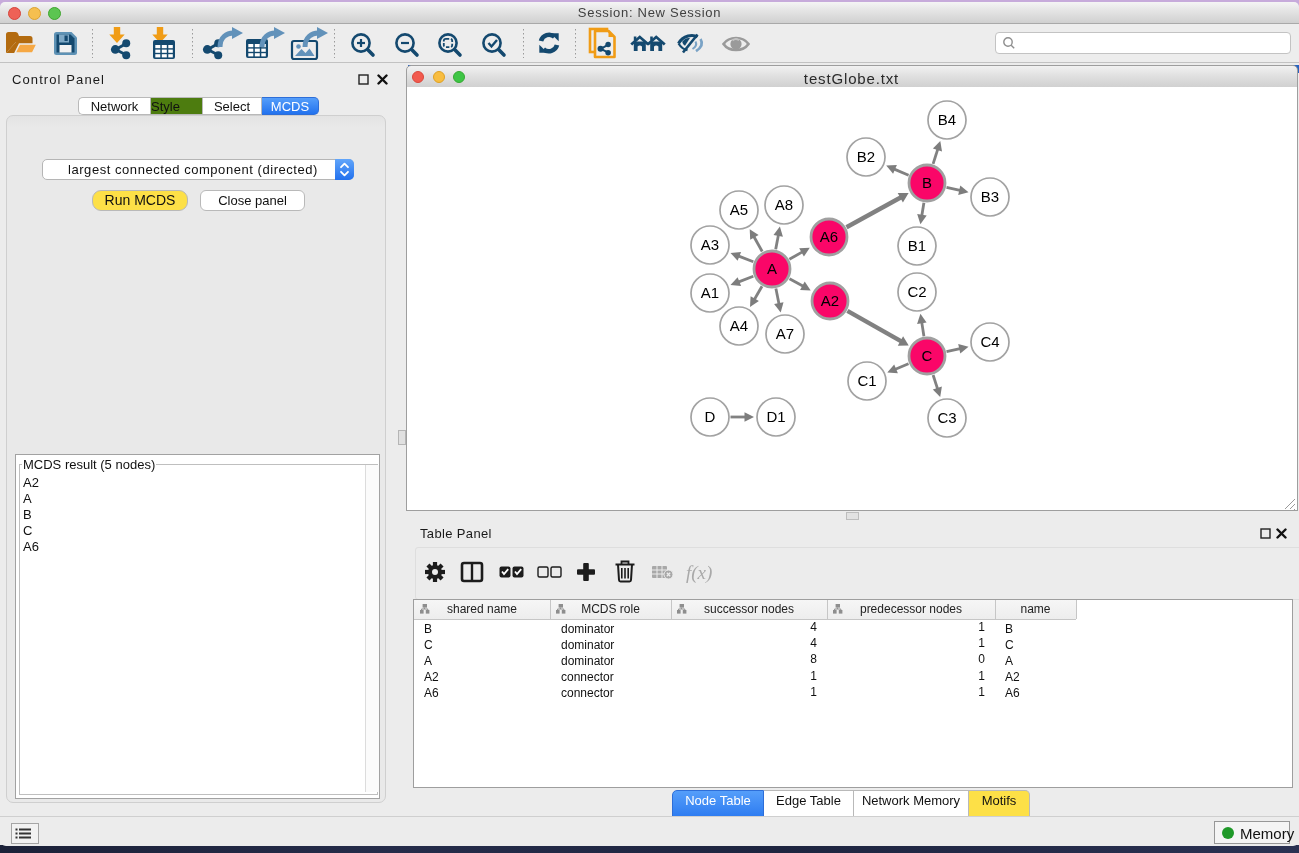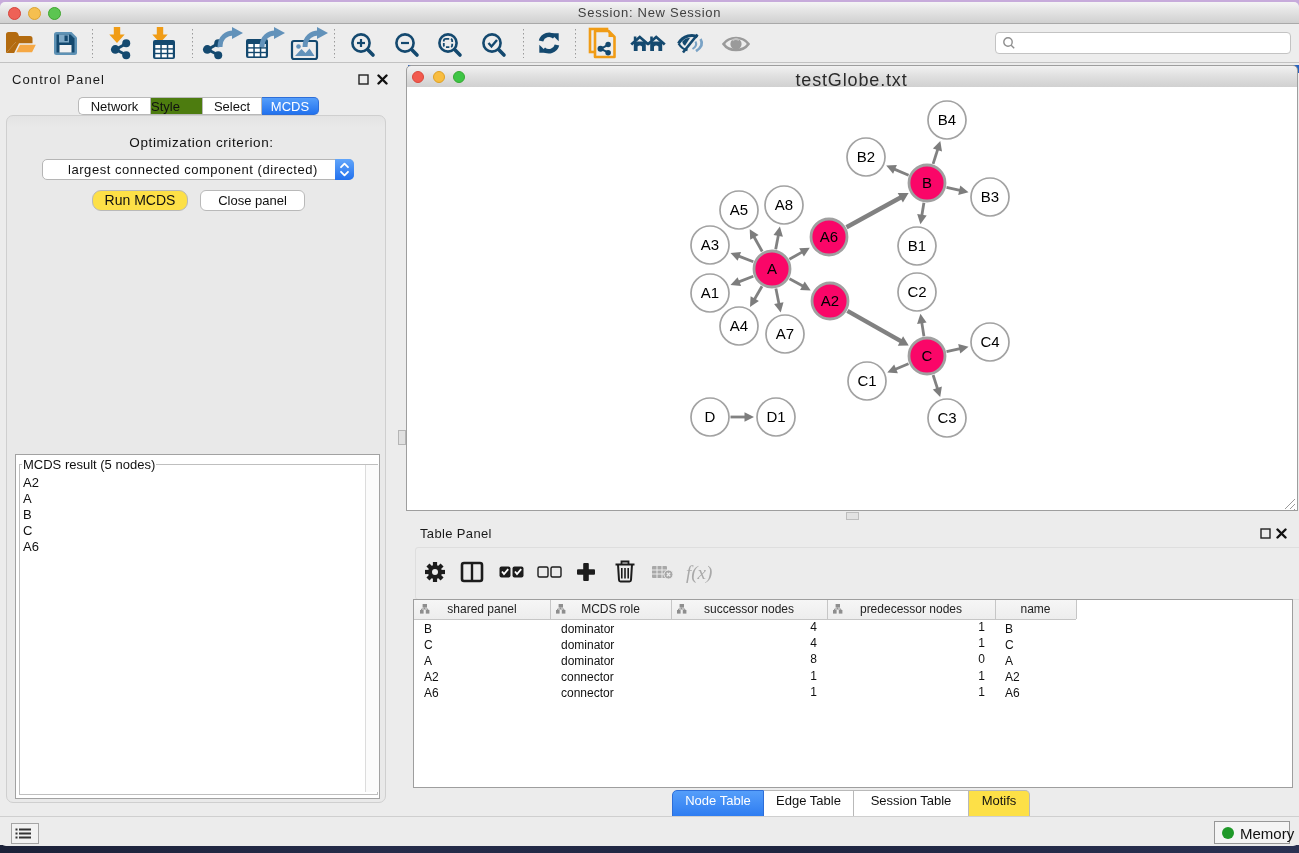--- a/index.html
+++ b/index.html
@@ -194,21 +194,20 @@
 
   <div class="abs" style="left:6px;top:52px;width:378px;height:686px;background:linear-gradient(#e3e3e3,#e9e9e9 12px);border:1px solid #cfcfcf;border-radius:7px;"></div>
 
   <div class="abs" style="left:78px;top:34px;height:18px;display:flex;font-size:13px;">
     <div style="width:71px;background:#fff;border:1px solid #b9b9b9;border-right:none;border-radius:5px 0 0 5px;text-align:center;line-height:18px;color:#111;">Network</div>
     <div style="width:51px;background:#4d7c0f;border:1px solid #b9b9b9;border-right:none;text-align:left;line-height:18px;color:#111;">Style</div>
     <div style="width:58px;background:#fff;border:1px solid #b9b9b9;text-align:center;line-height:18px;color:#111;">Select</div>
     <div style="width:56px;background:linear-gradient(#559efa,#2272ee);border:1px solid #2d6ed8;border-left:none;border-radius:0 5px 5px 0;text-align:center;line-height:18px;color:#fff;">MCDS</div>
   </div>
 
-  <div class="abs" style="left:6px;top:72px;width:391px;text-align:center;font-size:13.5px;letter-spacing:0.6px;color:#111;">Optimization criterion:</div>
 
   <div class="abs" style="left:42px;top:96px;width:310px;height:19px;background:#fff;border:1px solid #b5b5b5;border-radius:5px;">
     <div class="abs" style="left:13px;top:2px;font-size:13px;letter-spacing:0.55px;color:#111;padding-left:12px;">largest connected component (directed)</div>
     <div class="abs" style="right:-1px;top:-1px;width:19px;height:21px;border-radius:0 5px 5px 0;background:linear-gradient(#61a5fa,#2271ee);">
       <svg width="19" height="21">
           <path d="M6 8.2 L9.5 4.6 L13 8.2" stroke="#fff" stroke-width="1.8" fill="none" stroke-linecap="round" stroke-linejoin="round"></path>
           <path d="M6 12.8 L9.5 16.4 L13 12.8" stroke="#fff" stroke-width="1.8" fill="none" stroke-linecap="round" stroke-linejoin="round"></path>
         </svg>
     </div>
   </div>
@@ -226,21 +225,21 @@
 
 <div class="abs" style="left:398px;top:430px;width:6px;height:13px;background:#e0e0e0;border:1px solid #b5b5b5;"></div>
 
 <div class="abs" style="left:406px;top:65px;width:891px;height:446px;">
   <div class="abs" style="left:2px;top:0px;width:892px;height:8px;background:#2663c2;"></div>
   <div class="abs" style="left:0;top:0;width:890px;height:22px;border:1px solid #9e9e9e;border-radius:5px 5px 0 0;
        background:linear-gradient(#f2f2f2,#e0e0e0 45%,#cfcfcf);"></div>
   <div class="abs tl" style="left:412px;top:71px;width:10px;height:10px;background:#f25a4e;border:0.5px solid #da473c;margin-left:-406px;margin-top:-65px;"></div>
   <div class="abs tl" style="left:433px;top:71px;width:10px;height:10px;background:#f8bd40;border:0.5px solid #dfa123;margin-left:-406px;margin-top:-65px;"></div>
   <div class="abs tl" style="left:453px;top:71px;width:10px;height:10px;background:#3ec545;border:0.5px solid #35a932;margin-left:-406px;margin-top:-65px;"></div>
-  <div class="abs" style="left:0;top:5px;width:891px;text-align:center;font-size:18px;letter-spacing:0.85px;color:#2a2a2a;">testGlobe.txt</div>
+  <div class="abs" style="left:0;top:5px;width:891px;text-align:center;font-size:15px;letter-spacing:0.85px;color:#2a2a2a;">testGlobe.txt</div>
   <div class="abs" style="left:0;top:22px;width:890px;height:423px;background:#fff;border:1px solid #9e9e9e;border-top:none;"></div>
 
   <svg class="abs" style="left:877px;top:432px;" width="13" height="13">
       <path d="M12 2 L2 12 M12 7 L7 12 M12 12 L11 13" stroke="#9a9a9a" stroke-width="1"></path>
     </svg>
 </div>
 
 <svg class="abs" style="left:406px;top:87px;" width="891" height="423" viewBox="406 87 891 423" id="graphsvg">
 <line x1="762.2" y1="251.5" x2="753.4" y2="235.7" stroke="#818181" stroke-width="2.8"></line>
 <polygon points="749.7,229.2 758.6,235.1 750.2,239.8" fill="#7d7d7d"></polygon>
@@ -387,21 +386,21 @@
           <line x1="0" y1="-6" x2="0" y2="6"></line>
         </g>
 <circle cx="6.5" cy="2.5" r="4.5" fill="#a8a8a8" stroke="#ececec" stroke-width="1"></circle>
         <path d="M4.8 0.8 L8.2 4.2 M8.2 0.8 L4.8 4.2" stroke="#ececec" stroke-width="1.3"></path>
       </g>
 <text x="280" y="59" font-size="19" font-style="italic" fill="#a9a9a9" font-family="Liberation Serif, serif">f(x)</text>
     </svg>
 
   <div class="abs" style="left:7px;top:79px;width:878px;height:187px;background:#fff;border:1px solid #9e9e9e;" id="tableArea">
 <div class="abs" style="left:0;top:0;width:662px;height:19px;background:linear-gradient(#f6f6f6,#ededed);border-bottom:1px solid #c6c6c6;"></div>
-<div class="abs" style="left:0px;top:0;width:136px;height:19px;border-right:1px solid #c6c6c6;text-align:center;font-size:12px;line-height:19px;color:#222;">shared panel</div>
+<div class="abs" style="left:0px;top:0;width:136px;height:19px;border-right:1px solid #c6c6c6;text-align:center;font-size:12px;line-height:19px;color:#222;">shared name</div>
 <svg class="abs" style="left:6px;top:4px;" width="10" height="10">
         <g transform="translate(0,0)" fill="#8e8e8e">
           <rect x="2.6" y="0" width="4.4" height="3.6"></rect>
           <rect x="0" y="6" width="3.6" height="3.6"></rect>
           <rect x="5.8" y="6" width="3.6" height="3.6"></rect>
           <path d="M4.4 3.6 L4.4 5 M1.6 6 L1.6 5 L7.8 5 L7.8 6" stroke="#8e8e8e" fill="none" stroke-width="1"></path>
         </g>
       </svg>
 <div class="abs" style="left:136px;top:0;width:121px;height:19px;border-right:1px solid #c6c6c6;text-align:center;font-size:12px;line-height:19px;color:#222;">MCDS role</div>
 <svg class="abs" style="left:142px;top:4px;" width="10" height="10">
@@ -454,21 +453,21 @@
 <div class="abs" style="left:10px;top:86.3px;font-size:12px;color:#111;">A6</div>
 <div class="abs" style="left:147px;top:86.3px;font-size:12px;color:#111;">connector</div>
 <div class="abs" style="left:257px;top:84.8px;width:146px;text-align:right;font-size:12px;color:#111;">1</div>
 <div class="abs" style="left:413px;top:84.8px;width:158px;text-align:right;font-size:12px;color:#111;">1</div>
 <div class="abs" style="left:591px;top:86.3px;font-size:12px;color:#111;">A6</div>
 </div>
 
   <div class="abs" style="left:266px;top:270px;height:35px;display:flex;font-size:13px;">
     <div style="width:90px;background:linear-gradient(#559efa,#2272ee);border:1px solid #2d6ed8;border-radius:5px 0 0 5px;text-align:center;line-height:19px;color:#fff;">Node Table</div>
     <div style="width:89px;background:#fff;border:1px solid #b9b9b9;border-left:none;text-align:center;line-height:19px;color:#111;">Edge Table</div>
-    <div style="width:114px;background:#fff;border:1px solid #b9b9b9;border-left:none;text-align:center;line-height:19px;color:#111;">Session Table</div>
+    <div style="width:114px;background:#fff;border:1px solid #b9b9b9;border-left:none;text-align:center;line-height:19px;color:#111;">Network Memory</div>
     <div style="width:60px;background:#fde047;border:1px solid #b9b9b9;border-left:none;border-radius:0 5px 5px 0;text-align:center;line-height:19px;color:#111;">Motifs</div>
   </div>
 </div>
 
 <div class="abs" style="left:0;top:816px;width:1299px;height:29px;background:#ececec;border-top:1px solid #cfcfcf;border-radius:0 0 6px 6px;">
   <div class="abs" style="left:11px;top:6px;width:26px;height:19px;background:#f2f2f2;border:1px solid #a5a5a5;">
     <svg width="26" height="19">
         <g stroke="#333" stroke-width="2">
           <line x1="7" y1="5.5" x2="19" y2="5.5"></line>
           <line x1="7" y1="9.5" x2="19" y2="9.5"></line>

